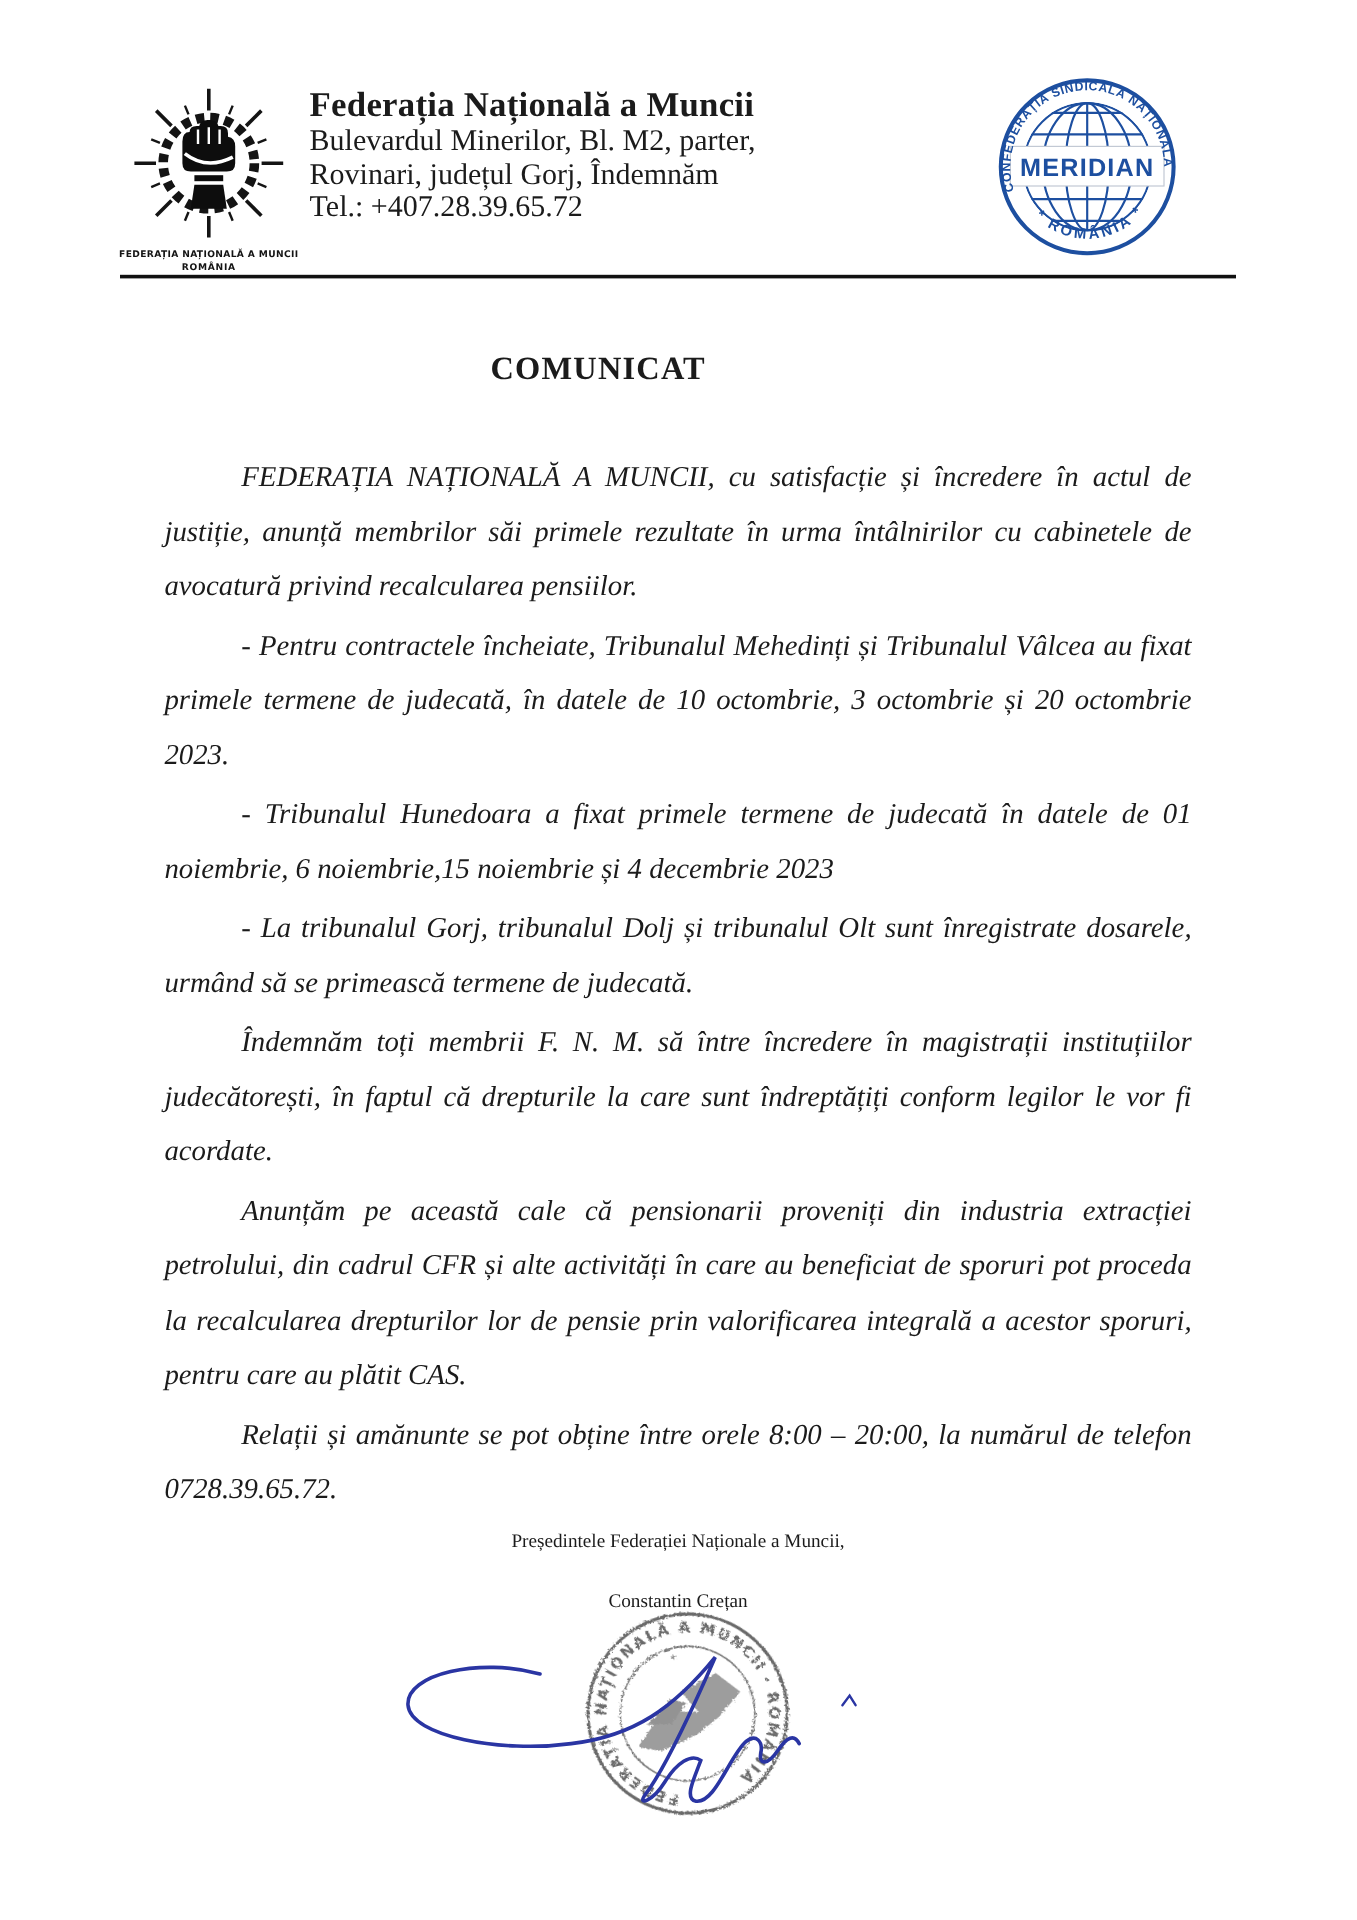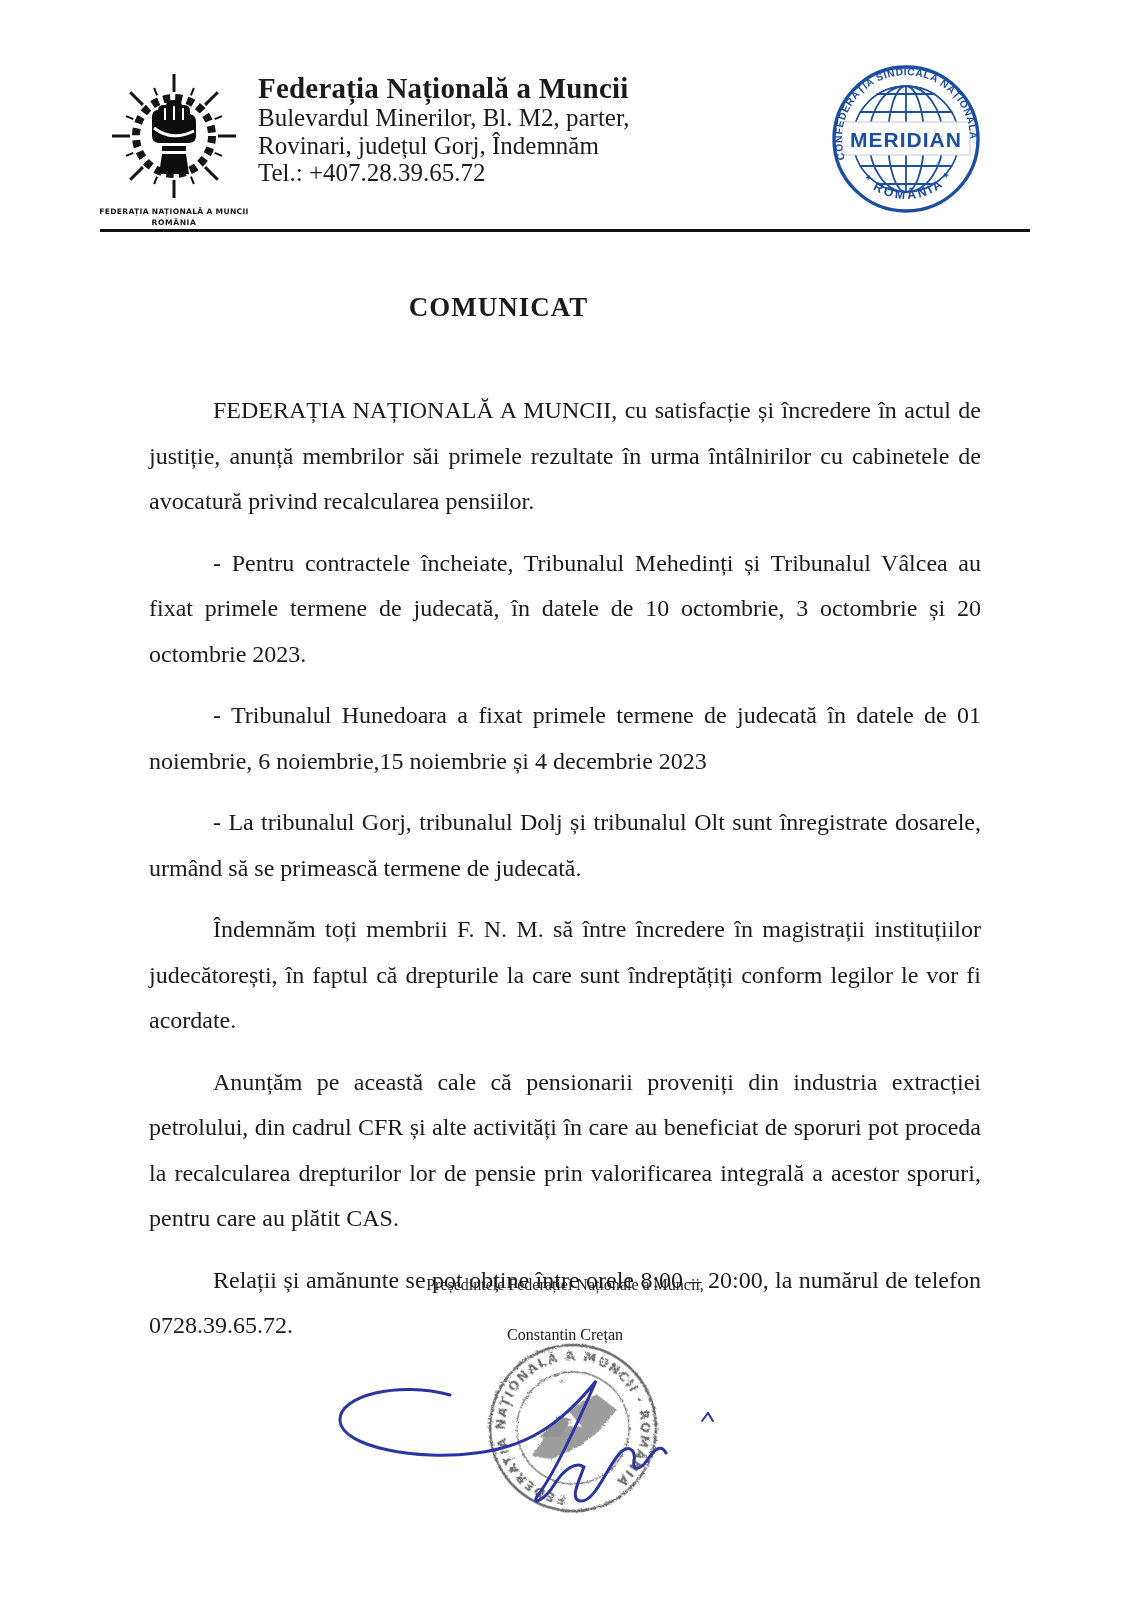--- a/index.html
+++ b/index.html
@@ -14,21 +14,21 @@
   .hdr-title{font-size:29px;font-weight:bold;letter-spacing:.2px;line-height:32px;}
   .hdr-line{font-size:25px;line-height:27.5px;}
   .right-logo{position:absolute;left:830px;top:55px;width:152px;height:168px;}
   .hdr-rule{position:absolute;left:100px;top:229px;width:930px;height:3px;background:#111;}
   
   .doc-title{position:absolute;left:0;top:292px;width:997px;text-align:center;
     font-size:27px;font-weight:bold;letter-spacing:1px;}
   
   .body-text{position:absolute;left:133px;top:372px;width:864px;
     font-size:24px;line-height:45.5px;text-align:justify;}
-  .body-text p{margin:16px;text-indent:64px;}
+  .body-text p{margin:4px;text-indent:64px;font-style:italic;}
   
   .signoff{position:absolute;left:133px;top:1260px;width:864px;text-align:center;
     font-size:16px;line-height:50px;}
   
   .stamp-sig{position:absolute;left:330px;top:1333px;width:430px;height:230px;}
 </style>
 </head>
 <body>
 
 <div class="page">

